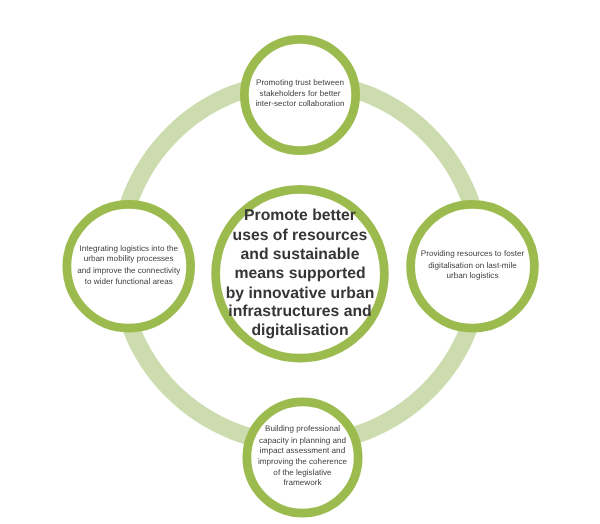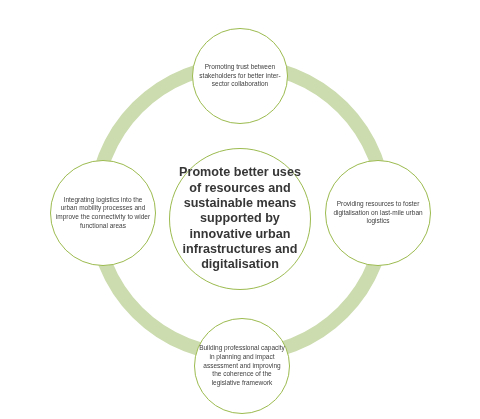--- a/index.html
+++ b/index.html
@@ -24,21 +24,21 @@
     left: 0;
     top: 0;
     width: 480px;
     height: 419px;
   }
   .node-circle {
     position: absolute;
     box-sizing: border-box;
     border-radius: 50%;
     background: #ffffff;
-    border: 1px solid #be185d;
+    border: 7px solid #be185d;
     display: flex;
     align-items: center;
     justify-content: center;
     text-align: center;
   }
   .node-text {
     display: block;
     color: #3b3b3b;
     line-height: 1.18;
     white-space: pre-line;

